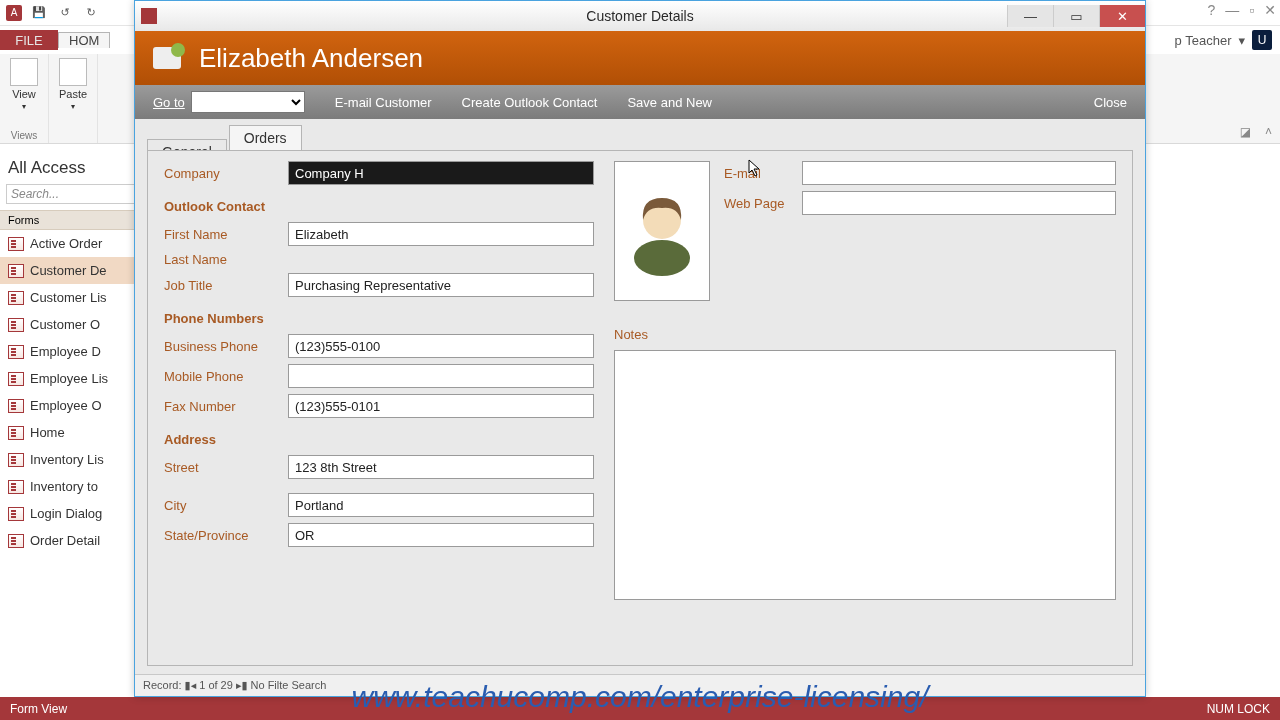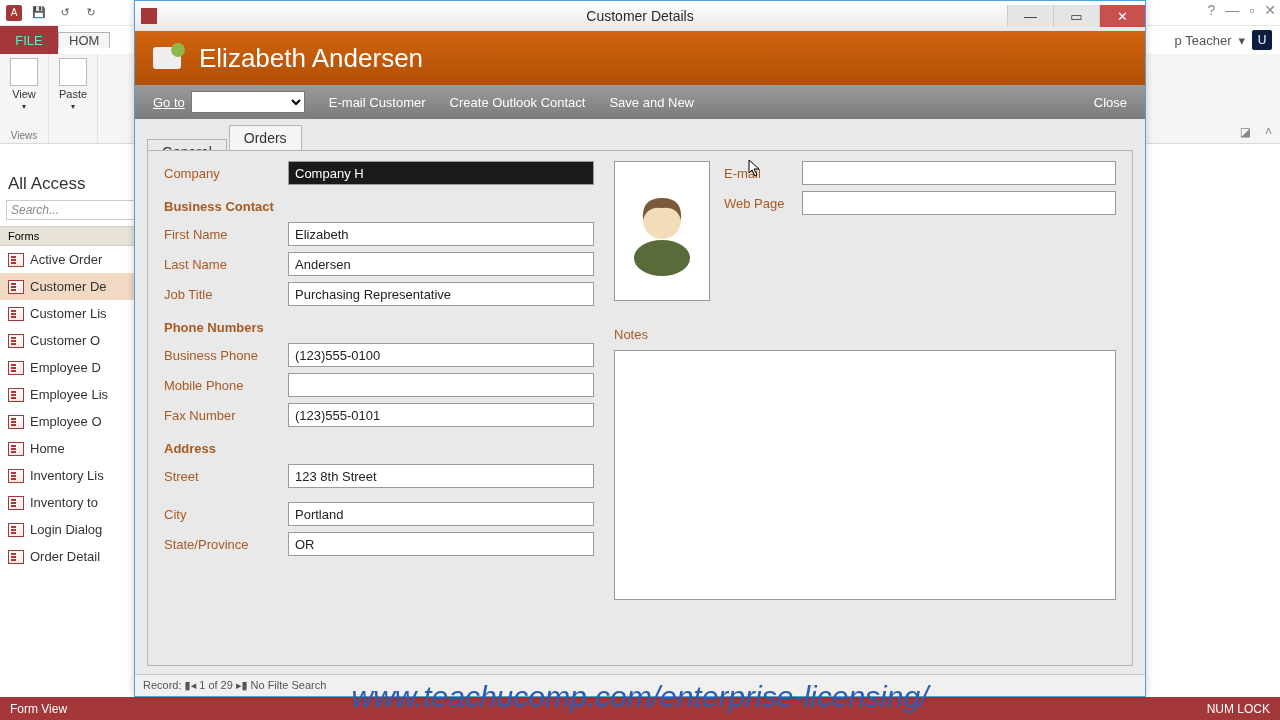--- a/index.html
+++ b/index.html
@@ -4,32 +4,32 @@
 <style>
 * { box-sizing: border-box; margin: 0; padding: 0; font-family: "Segoe UI", Tahoma, sans-serif; }
 html, body { width: 1280px; height: 720px; overflow: hidden; background: #fff; }
 
 
 .host-qat { position: absolute; left: 0; top: 0; width: 1280px; height: 26px; background: #fff; border-bottom: 1px solid #e5e5e5; display: flex; align-items: center; gap: 8px; padding-left: 6px; font-size: 11px; color: #555; }
 .host-qat .a-logo { width: 16px; height: 16px; background: #a4373a; color:#fff; display:flex; align-items:center; justify-content:center; font-size:10px; border-radius:2px; }
 .host-qat .qat-btn { width:18px; height:18px; display:flex; align-items:center; justify-content:center; color:#555; }
 
 .host-ribbon-tabs { position:absolute; left:0; top:26px; width:1280px; height:28px; background:#fff; display:flex; align-items:center; }
-.host-ribbon-tabs .file { background:#a4373a; color:#5eead4; width:58px; height:28px; display:flex; align-items:center; justify-content:center; font-size:13px; }
+.host-ribbon-tabs .file { background:#a4373a; color:#e5e5e5; width:58px; height:20px; display:flex; align-items:center; justify-content:center; font-size:13px; }
 .host-ribbon-tabs .tab { padding:0 10px; font-size:13px; color:#444; }
 .host-ribbon-tabs .right { margin-left:auto; display:flex; align-items:center; gap:7px; padding-right:8px; color:#555; font-size:13px; }
 .host-ribbon-tabs .u-badge { width:20px; height:20px; background:#0b1e3d; color:#fff; display:flex; align-items:center; justify-content:center; font-size:12px; border-radius:2px; }
 
 .host-ribbon { position:absolute; left:0; top:54px; width:1280px; height:90px; background:#f5f5f5; border-bottom:1px solid #d9d9d9; display:flex; }
 .host-rgroup { border-right:1px solid #e3e3e3; padding:4px 10px 2px; display:flex; flex-direction:column; justify-content:space-between; }
 .host-rgroup .lbl { font-size:10px; color:#777; text-align:center; }
 .host-btn-big { display:flex; flex-direction:column; align-items:center; gap:2px; font-size:11px; color:#333; }
 .host-btn-big .ic { width:28px; height:28px; border:1px solid #bbb; background:#fff; }
 
-.nav-pane { position:absolute; left:0; top:170px; width:142px; bottom:23px; background:#fff; border-right:1px solid #14532d; overflow:hidden; }
+.nav-pane { position:absolute; left:0; top:154px; width:142px; bottom:23px; background:#fff; border-right:1px solid #14532d; overflow:hidden; }
 .nav-pane h3 { font-size:17px; font-weight:400; color:#333; padding:4px 8px; }
 .nav-pane .search { margin:2px 6px 6px; border:1px solid #ccc; font-size:12px; font-style:italic; color:#888; padding:2px 4px; }
 .nav-pane .cat { background:#e9e2d9; font-size:11px; padding:3px 8px; border-top:1px solid #d7ccbd; border-bottom:1px solid #d7ccbd; }
 .nav-item { display:flex; align-items:center; gap:6px; padding:6px 8px; font-size:13px; color:#333; white-space:nowrap; overflow:hidden; }
 .nav-item.sel { background:#f1d9c4; }
 .nav-item .fi { width:16px; height:14px; border:1px solid #a4373a; background:linear-gradient(#fff,#f7e7e2); position:relative; }
 .nav-item .fi:before { content:""; position:absolute; left:2px; top:2px; width:5px; height:2px; background:#a4373a; box-shadow:0 3px 0 #a4373a, 0 6px 0 #a4373a; }
 
 .statusbar { position:absolute; left:0; right:0; bottom:0; height:23px; background:#a4373a; color:#fff; font-size:12px; display:flex; align-items:center; padding:0 10px; }
 .statusbar .right { margin-left:auto;padding-left:28px; }
@@ -41,21 +41,21 @@
 .form-title .t { position:absolute; left:0; right:0; text-align:center; font-size:14px; color:#2a2a2a; pointer-events:none; }
 .win-btns { margin-left:auto; display:flex; }
 .win-btns div { width:46px; height:22px; display:flex; align-items:center; justify-content:center; font-size:13px; color:#333; background:#e5e5e5; border-left:1px solid #ccc; }
 .win-btns .close { background:#c8504f; color:#fff; }
 
 .hdr-orange { height:54px; background:linear-gradient(#d1640f,#b14f05); display:flex; align-items:center; padding-left:18px; color:#fff; }
 .hdr-orange .ava { width:28px; height:22px; background:#eee; border-radius:3px; margin-right:18px; position:relative; }
 .hdr-orange .ava:after{content:"";position:absolute;right:-4px;top:-4px;width:14px;height:14px;border-radius:50%;background:#8fb84a;}
 .hdr-orange .name { font-size:26px; font-weight:300; }
 
-.hdr-grey { height:34px; background:linear-gradient(#9b9b9b,#7b7b7b); display:flex; align-items:center; gap:24px; padding:0 18px; color:#fff; font-size:13px; }
+.hdr-grey { height:34px; background:linear-gradient(#9b9b9b,#7b7b7b); display:flex; align-items:center; gap:30px; padding:0 18px; color:#fff; font-size:13px; }
 .hdr-grey .goto { display:flex; align-items:center; gap:6px; }
 .hdr-grey select { width:114px; height:22px; border:1px solid #777; background:#fff; }
 .hdr-grey .lnk { color:#fff; text-decoration:underline dotted transparent; }
 .hdr-grey .lnk.goto-lbl{text-decoration:underline;}
 .hdr-grey .spacer { flex:1; }
 
 .tabs { display:flex; padding:6px 12px 0; background:#e9e9e9; }
 .tab { border:1px solid #b5b5b5; border-bottom:none; padding:4px 14px; font-size:14px; background:#f5f5f5; color:#333; margin-right:2px; }
 .tab.active { background:#e9e9e9; position:relative; top:14px; }
 .tabbody { flex:1; margin:0 12px 8px; border:1px solid #b5b5b5; background:#e9e9e9; padding:10px 16px 0; position:relative; overflow:hidden; }
@@ -231,28 +231,27 @@
     <div class="tab">Orders</div>
   </div>
 
   <div class="tabbody">
     <div class="cols">
       <div class="colL">
         <div class="row">
           <label>Company</label>
           <input class="sel" value="Company H" style="">
         </div>
-        <div class="sect">Business Contact</div>
+        <div class="sect">Outlook Contact</div>
         <div class="row">
             <label>First Name</label>
             <input value="Elizabeth" style="">
           </div>
         <div class="row">
             <label>Last Name</label>
-            <input value="Andersen" style="">
           </div>
         <div class="row">
             <label>Job Title</label>
             <input value="Purchasing Representative" style="">
           </div>
         <div class="sect">Phone Numbers</div>
         <div class="row">
             <label>Business Phone</label>
             <input value="(123)555-0100" style="">
           </div>

